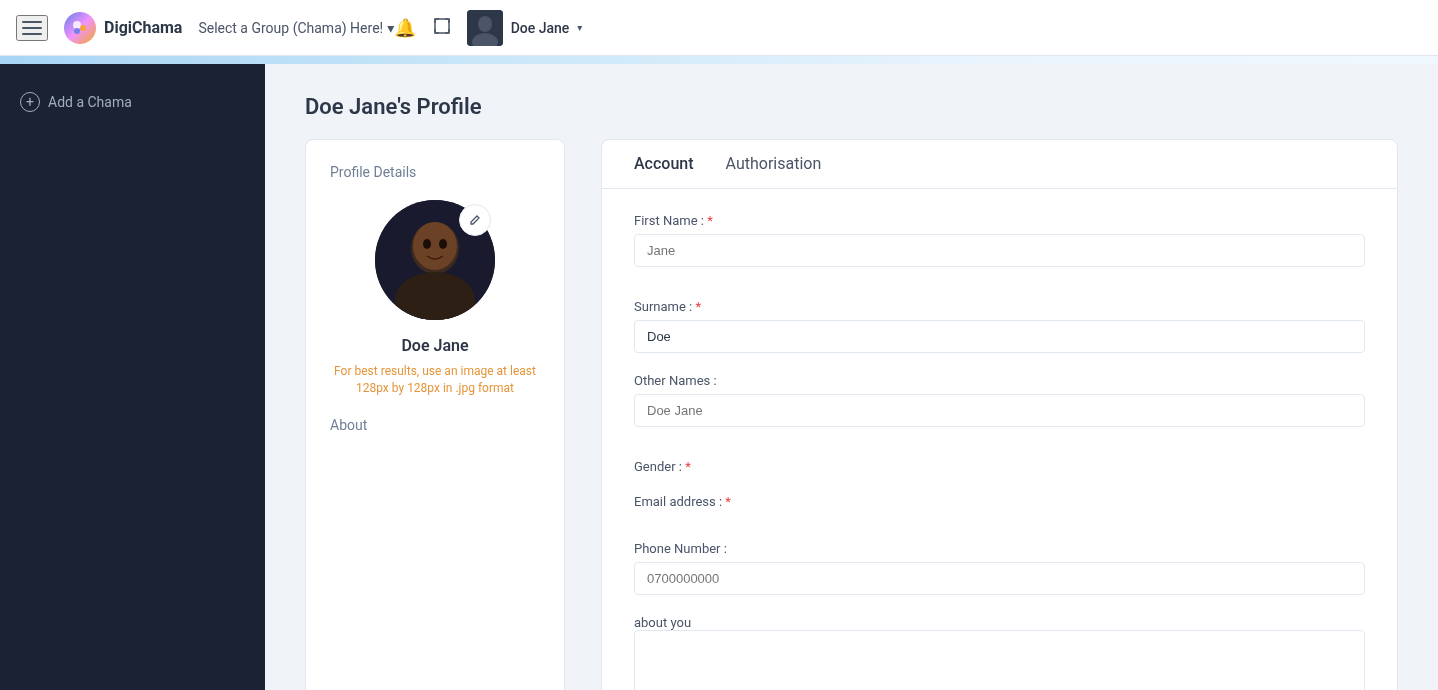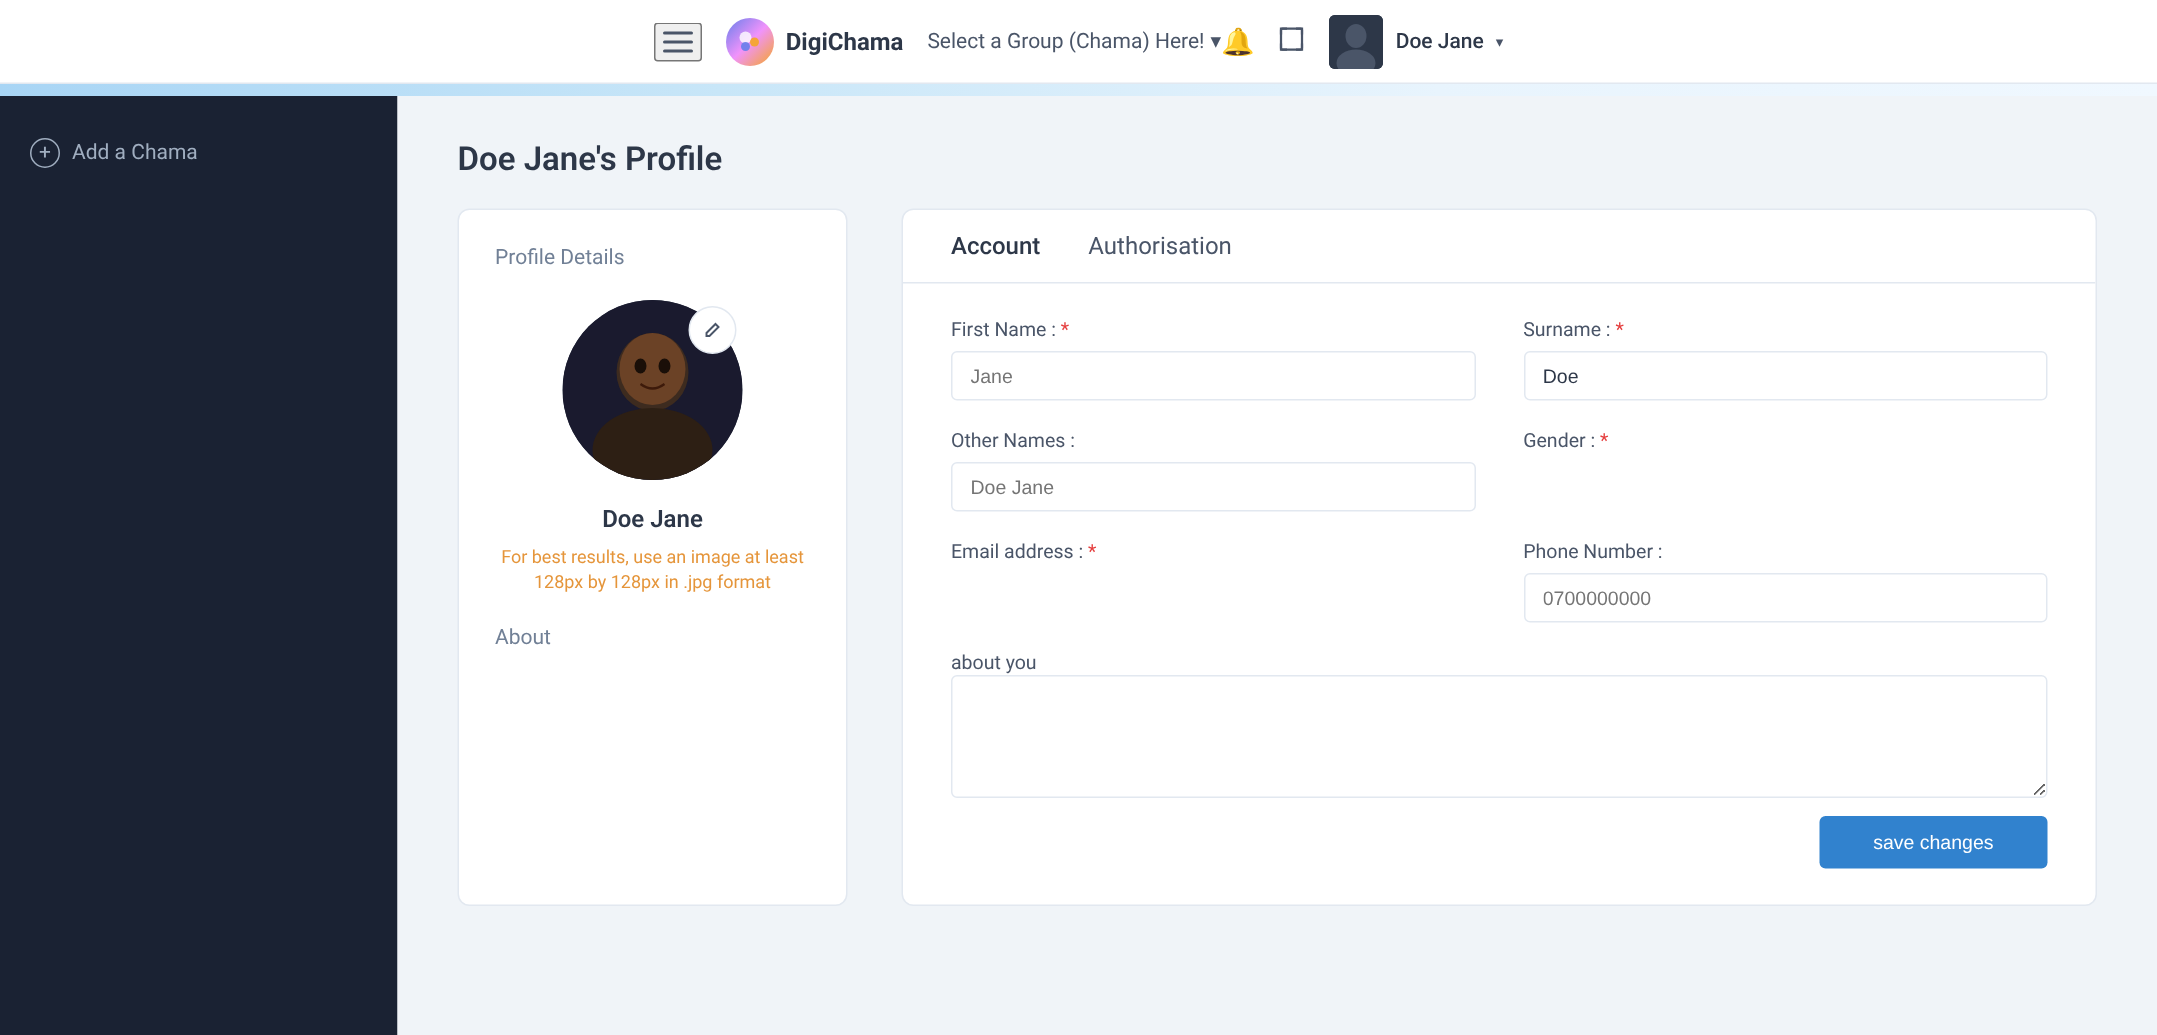--- a/index.html
+++ b/index.html
@@ -1,20 +1,20 @@
 <!DOCTYPE html>
 <html><head>
   <meta charset="utf-8">
   <style>
     * { box-sizing: border-box; margin: 0; padding: 0; }
     body { font-family: -apple-system, BlinkMacSystemFont, 'Segoe UI', Roboto, sans-serif; background: #f0f4f8; display: flex; flex-direction: column; height: 100vh; overflow: hidden; }
 
     
     .navbar {
-      display: flex; align-items: center; justify-content: center;
+      display: flex; align-items: center; justify-content: flex-start;
       background: #fff; height: 56px; padding: 0 16px;
       border-bottom: 1px solid #e2e8f0; flex-shrink: 0; position: relative; z-index: 10;
     }
     .navbar-left { display: flex; align-items: center; gap: 16px; }
     .navbar-logo { display: flex; align-items: center; gap: 8px; font-weight: 700; font-size: 16px; color: #2d3748; }
     .logo-icon { width: 32px; height: 32px; border-radius: 50%; background: linear-gradient(135deg, #667eea, #f093fb, #f5a623); display: flex; align-items: center; justify-content: center; color: white; font-size: 12px; }
     .hamburger-btn { display: flex; flex-direction: column; gap: 4px; cursor: pointer; padding: 4px; }
     .hamburger-btn span { width: 20px; height: 2px; background: #4a5568; display: block; border-radius: 2px; }
     .group-select { display: flex; align-items: center; gap: 4px; color: #4a5568; font-size: 14px; cursor: pointer; }
     .navbar-right { display: flex; align-items: center; gap: 16px; }
@@ -72,21 +72,21 @@
       border: 1px solid #e2e8f0; overflow: hidden;
     }
     .form-tabs { display: flex; border-bottom: 1px solid #e2e8f0; padding: 0 16px; }
     .form-tab {
       padding: 14px 16px; font-size: 16px; color: #4a5568; cursor: pointer;
       border-bottom: 2px solid transparent; margin-bottom: -1px;
     }
     .form-tab.active { color: #2d3748; border-bottom-color: transparent; font-weight: 500; }
     .form-body { padding: 24px 32px; }
 
-    .form-row { display: flex; gap: 32px; margin-bottom: 20px; }
+    .form-row { display: flex; gap: 32px; margin-bottom: 20px; flex-direction: column; }
     .form-group { flex: 1; display: flex; flex-direction: column; gap: 6px; }
     .form-label { font-size: 13px; color: #4a5568; }
     .form-label span.required { color: #e53e3e; }
     .form-input {
       width: 100%; padding: 8px 12px; border: 1px solid #e2e8f0;
       border-radius: 4px; font-size: 13px; color: #2d3748; outline: none;
       background: #fff;
     }
     .form-input.blurred { color: #737373; }
     .form-textarea {

